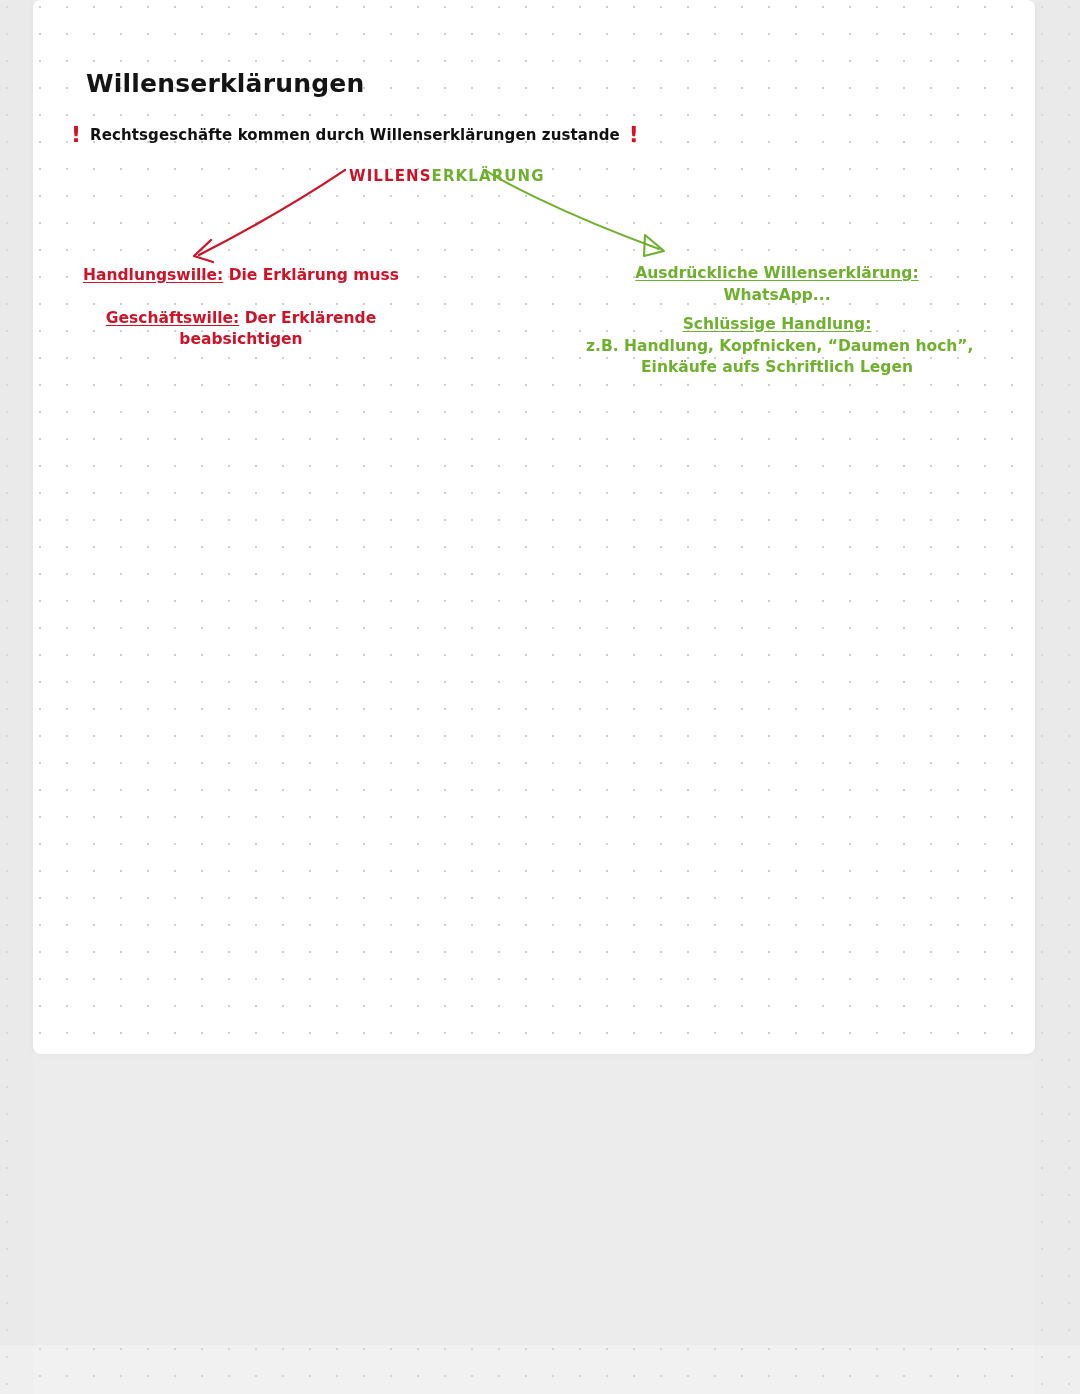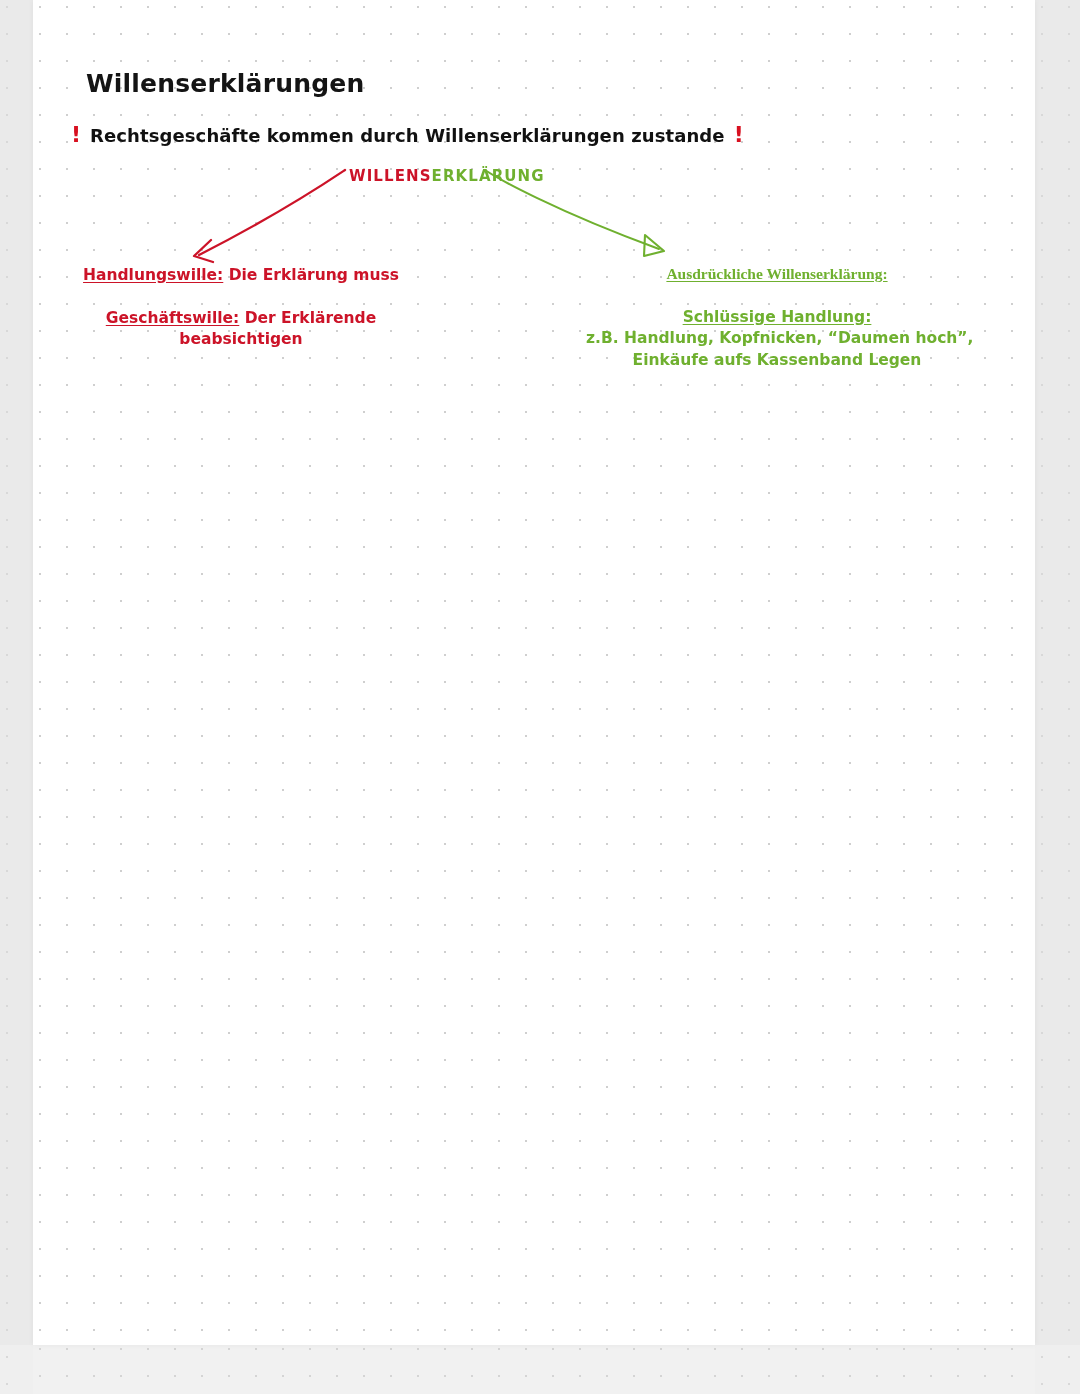--- a/index.html
+++ b/index.html
@@ -48,28 +48,29 @@
     width: 1080px; height: 49px;
     background: #efefef;
   }
 
   
   #page {
     position: absolute;
     left: 33px;
     top: 0;
     width: 1002px;
-    height: 1345px;
+    height: 1054px;
     background-color: #ffffff;
     background-image:
       radial-gradient(circle at 1.1px 1.1px, #cfcfcf 1.05px, rgba(255,255,255,0) 1.25px);
     background-size: 27px 27px;
     background-position: 6px 6px;
     box-shadow: 0 0 6px rgba(0,0,0,0.05);
     overflow: hidden;
+    border-radius: 8px;
   }
   
   #page-below {
     position: absolute;
     left: 33px;
     top: 1345px;
     width: 1002px;
     height: 49px;
     background-color: #f1f1f1;
     background-image:
@@ -112,21 +113,21 @@
     white-space: nowrap;
   }
   .bang {
     color: #d81020;
     font-size: 22px;
     font-weight: bold;
     line-height: 1;
     font-family: "DejaVu Sans", sans-serif;
   }
   #lead-text {
-    font-size: 18px;
+    font-size: 15px;
     font-weight: bold;
     color: #111111;
     letter-spacing: 0.1px;
     font-family: "DejaVu Sans", sans-serif;
   }
 
   
   #central-heading {
     position: absolute;
     left: 316px;
@@ -173,21 +174,21 @@
   #branch-left .entry-1 { margin-bottom: 22px; }
 
   #branch-right {
     left: 553px;
     top: 263px;
     width: 382px;
     color: #6fb02f;
     font-size: 15.5px;
     line-height: 21.5px;
   }
-  #branch-right .entry-1 { margin-bottom: 22px; font-family: Liberation Serif, serif; }
+  #branch-right .entry-1 { margin-bottom: 8px; }
 
   .nowrap { white-space: nowrap; }
 </style>
 </head>
 <body>
 
 <div id="backdrop">
   <div id="backdrop-top-band"></div>
   <div id="backdrop-left-strip"></div>
   <div id="backdrop-right-strip"></div>
@@ -233,21 +234,22 @@
     <div class="entry entry-2">
       <span class="term">Geschäftswille:</span>
       <span>Der Erklärende</span>
       <div>beabsichtigen</div>
     </div>
   </div>
 
   <div id="branch-right" class="branch">
     <div class="entry entry-1">
       <div class="term nowrap">Ausdrückliche Willenserklärung:</div>
+      <div>WhatsApp...</div>
     </div>
     <div class="entry entry-2">
       <div class="term nowrap">Schlüssige Handlung:</div>
       <div class="nowrap">z.B. Handlung, Kopfnicken, “Daumen hoch”,</div>
-      <div class="nowrap">Einkäufe aufs Kassenband Legen</div>
+      <div class="nowrap">Einkäufe aufs Schriftlich Legen</div>
     </div>
   </div>
 
 </div>
 
 </body></html>

